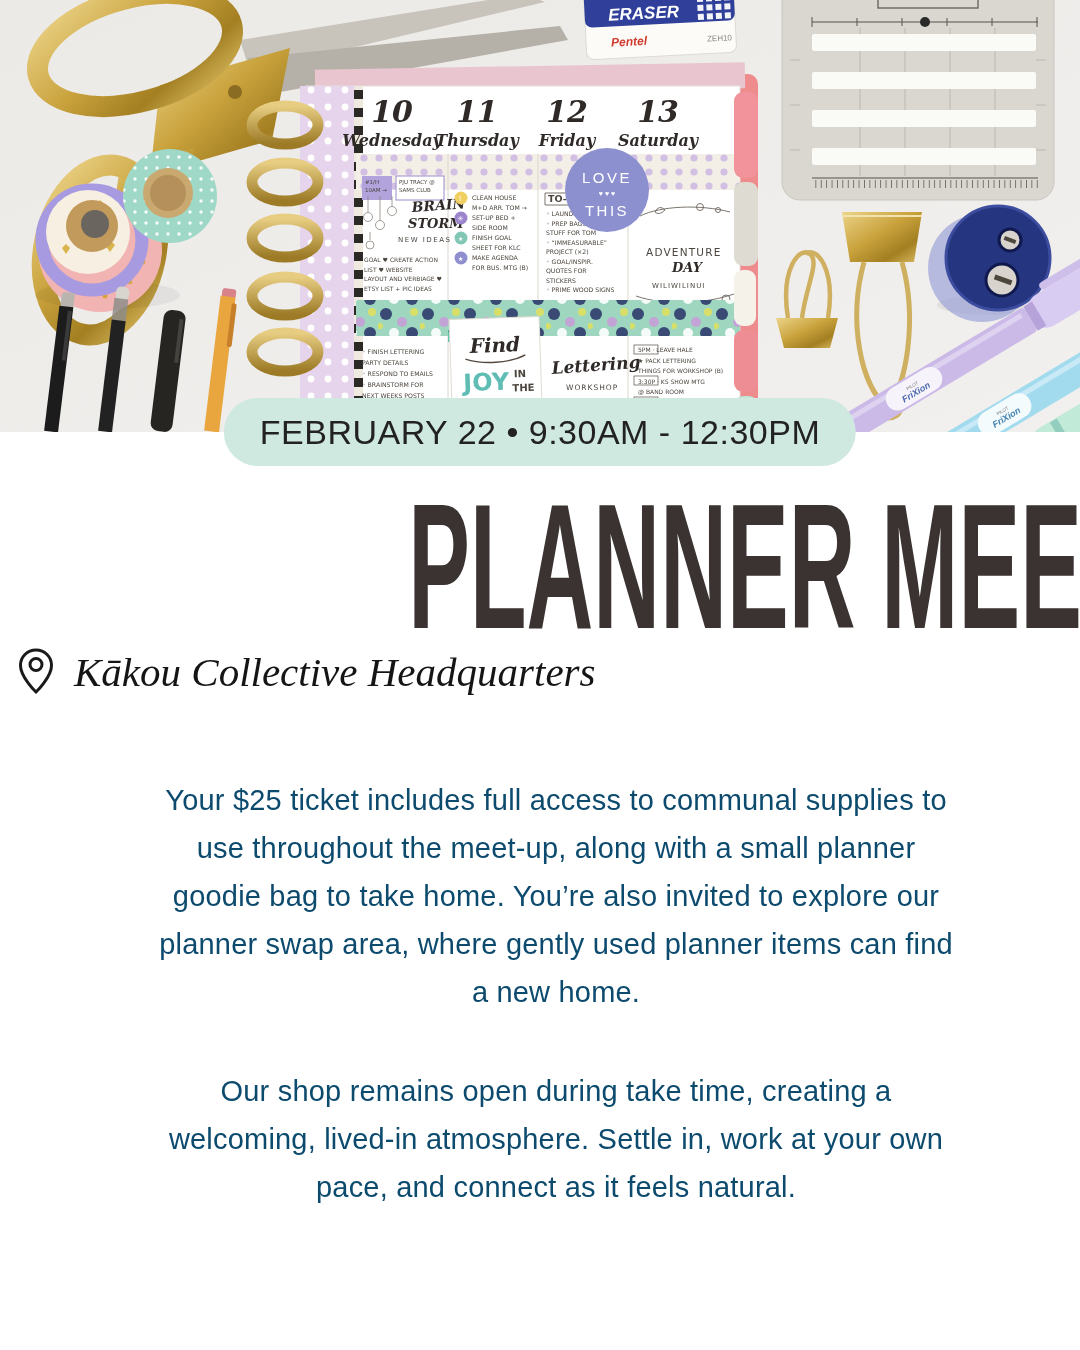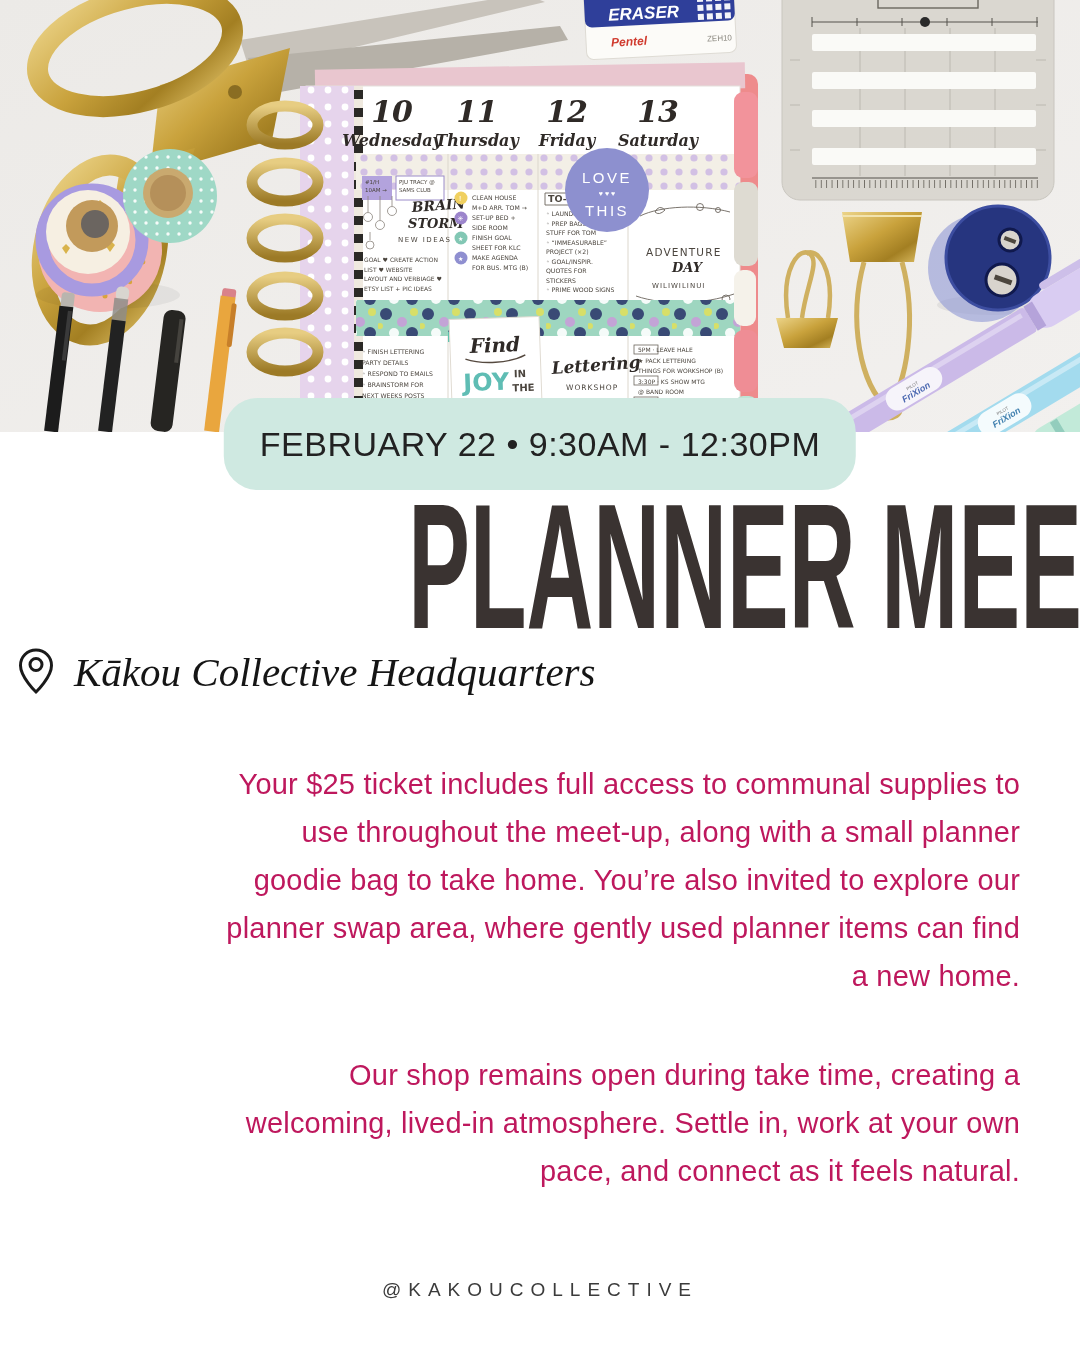--- a/index.html
+++ b/index.html
@@ -2,33 +2,33 @@
 <html><head>
 <meta charset="utf-8">
 <style>
   html,body{margin:0;padding:0;background:#ffffff;}
   .canvas{position:relative;width:1080px;height:1350px;overflow:hidden;background:#ffffff;
           font-family:"Liberation Sans",sans-serif;}
   .photo{position:absolute;top:0;left:0;width:1080px;height:432px;}
   
   .badge{position:absolute;top:398px;left:50%;transform:translateX(-50%);
          background:#cfe9e1;border-radius:34px;height:60px;display:flex;align-items:center;
-         padding:16px 36px;z-index:5;}
+         padding:4px 36px;z-index:5;}
   .badge span{font-size:34px;font-weight:500;color:#222222;letter-spacing:.5px;white-space:nowrap;}
   
   .title{position:absolute;top:478px;left:0;width:100%;text-align:center;margin:0;z-index:4;}
   .title span{display:inline-block;font-size:178px;line-height:1;font-weight:700;color:#3a3331;
               transform:scaleX(.52);transform-origin:50% 50%;white-space:nowrap;}
   
   .location{position:absolute;top:646px;left:16px;width:100%;display:flex;justify-content:flex-start;
             align-items:center;gap:18px;}
   .location .txt{font-family:"Liberation Serif",serif;font-style:italic;font-size:41px;color:#151515;}
   
-  .para{position:absolute;left:50%;transform:translateX(-50%);width:960px;text-align:right;
-        font-size:29px;line-height:48px;color:#be185d;letter-spacing:.2px;margin:0;
+  .para{position:absolute;left:50%;transform:translateX(-50%);width:960px;text-align:center;
+        font-size:29px;line-height:48px;color:#0c4a6e;letter-spacing:.2px;margin:16px;
         white-space:pre-line;}
   .p1{top:760px;}
   .p2{top:1051px;}
   
   .footer{position:absolute;top:1279px;left:0;width:100%;text-align:center;font-size:19px;
           letter-spacing:7px;color:#3b3b3b;font-weight:400;}
   
   .t-script{font-family:"DejaVu Serif",serif;font-style:italic;font-weight:700;fill:#2f2a27;}
   .t-hand{font-family:"DejaVu Sans",sans-serif;fill:#4b453e;}
   .t-white{fill:#ffffff;}
@@ -404,15 +404,14 @@
 
   <p class="para p1">Your $25 ticket includes full access to communal supplies to
 use throughout the meet-up, along with a small planner
 goodie bag to take home. You’re also invited to explore our
 planner swap area, where gently used planner items can find
 a new home.</p>
   <p class="para p2">Our shop remains open during take time, creating a
 welcoming, lived-in atmosphere. Settle in, work at your own
 pace, and connect as it feels natural.</p>
 
-  <div class="footer">@KAKOUCOLLECTIVE</div>
 
 </div>
 
 </body></html>

